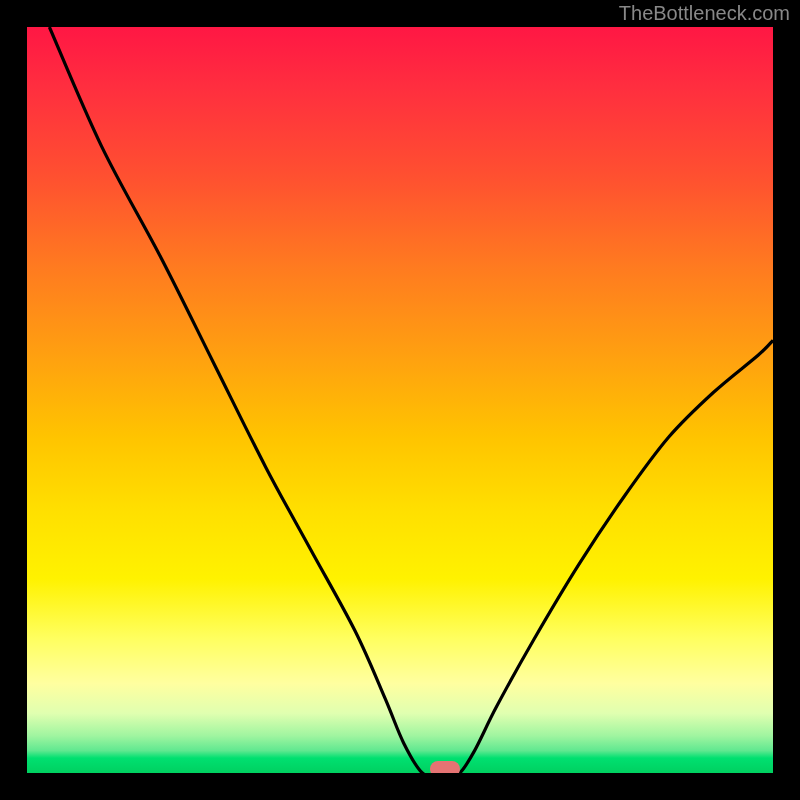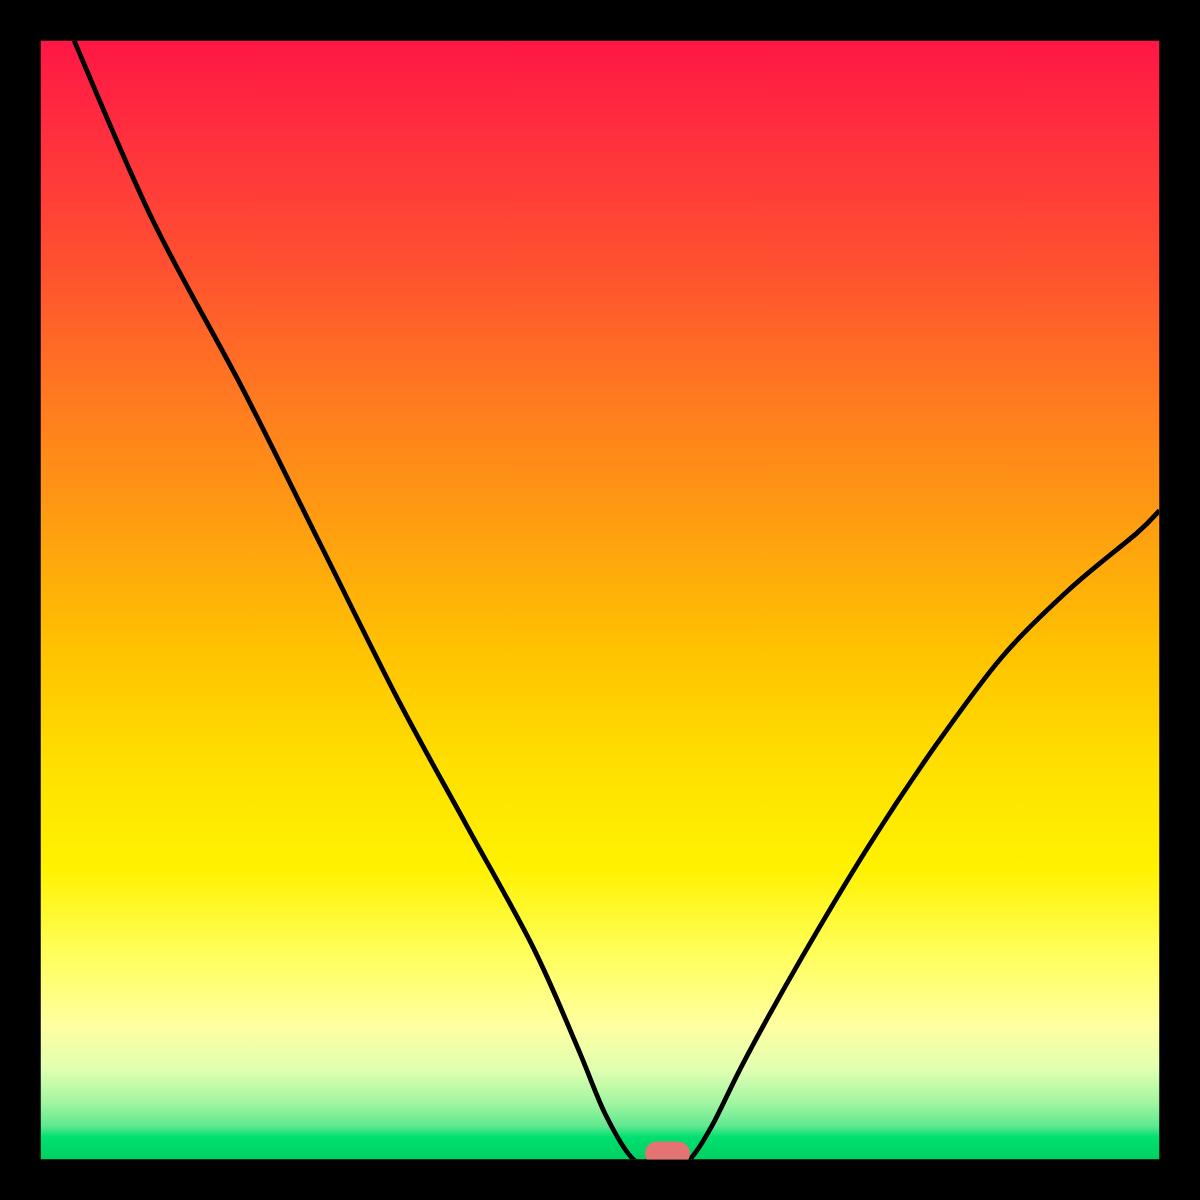--- a/index.html
+++ b/index.html
@@ -71,20 +71,21 @@
     border-radius: 8px;
     background: #e57373;
     transform: translate(-50%, -50%);
   }
 </style>
 </head>
 <body>
 
 <div class="wrapper">
 
+  <div class="watermark">TheBottleneck.com</div>
 
   <div class="plot-area">
     <div class="gradient"></div>
 
     <svg class="curve" viewBox="0 0 746 746" preserveAspectRatio="none">
       <path id="curve-path" fill="none" stroke-width="3.2" stroke="#000000" d="M 22.38 0 C 31.083333333333336 19.893333333333334, 55.95 80.81666666666669, 74.60000000000001 119.36000000000001 C 93.25000000000001 157.90333333333334, 115.63 195.20333333333332, 134.28 231.26 C 152.93 267.31666666666666, 169.09333333333333 300.88666666666666, 186.5 335.7 C 203.90666666666667 370.5133333333333, 222.55666666666667 409.05666666666673, 238.72 440.14000000000004 C 254.88333333333333 471.22333333333336, 268.56 494.8466666666667, 283.48 522.2 C 298.40000000000003 549.5533333333334, 315.8066666666667 579.3933333333333, 328.24 604.26 C 340.67333333333335 629.1266666666667, 349.99833333333333 652.75, 358.08 671.4 C 366.16166666666663 690.05, 370.5133333333333 703.7266666666667, 376.73 716.16 C 382.9466666666667 728.5933333333332, 389.78499999999997 741.0266666666666, 395.38 746 C 400.975 750.9733333333334, 405.9483333333334 746, 410.3 746 C 414.65166666666664 746, 417.76 746, 421.48999999999995 746 C 425.2199999999999 746, 428.32833333333326 749.73, 432.67999999999995 746 C 437.03166666666664 742.27, 441.38333333333327 734.81, 447.59999999999997 723.62 C 453.81666666666666 712.4300000000001, 460.03333333333336 697.51, 469.98 678.86 C 479.9266666666667 660.21, 493.60333333333335 635.3433333333334, 507.28000000000003 611.72 C 520.9566666666667 588.0966666666667, 537.12 560.7433333333333, 552.04 537.12 C 566.9599999999999 513.4966666666667, 581.8800000000001 491.1166666666667, 596.8000000000001 469.98 C 611.72 448.84333333333336, 626.64 427.7066666666667, 641.56 410.3 C 656.4799999999999 392.8933333333333, 671.4000000000001 379.2166666666667, 686.32 365.54 C 701.24 351.86333333333334, 721.1333333333334 336.94333333333327, 731.08 328.23999999999995 C 741.0266666666666 319.53666666666663, 743.5133333333333 315.80666666666673, 746 313.32000000000005"></path>
     </svg>
 
     <div id="marker" class="marker" style="background: rgb(229, 115, 115); left: 417.76px; top: 742px;"></div>
   </div>

